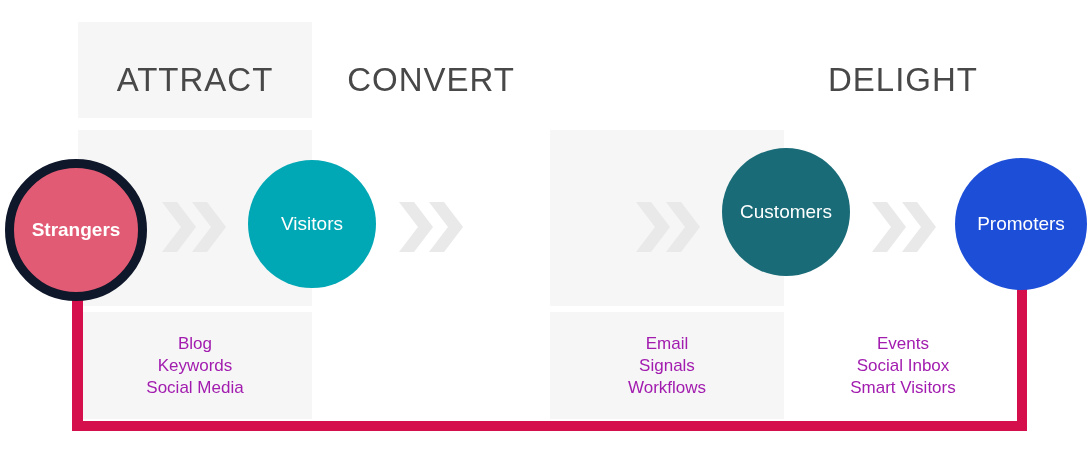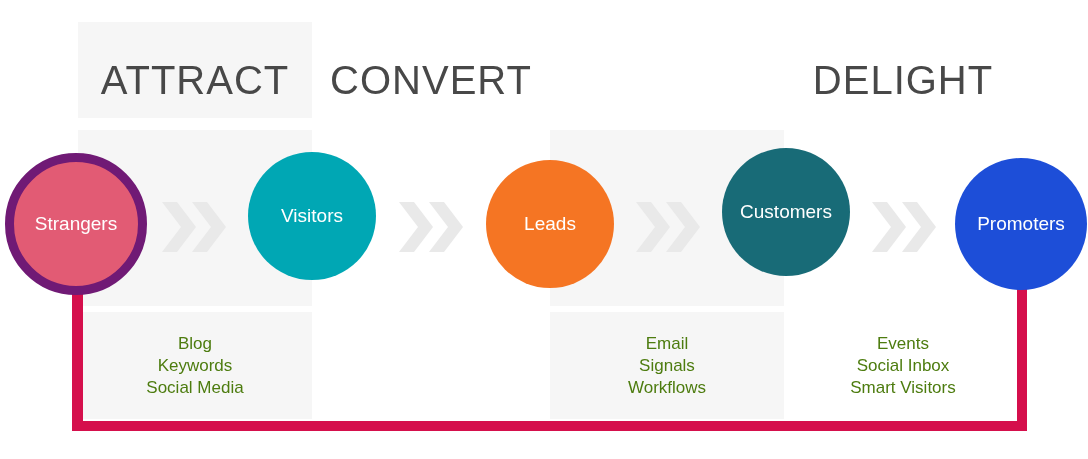--- a/index.html
+++ b/index.html
@@ -7,34 +7,34 @@
   .diagram{position:relative;width:1088px;height:459px;background:#ffffff;overflow:hidden;}
 
   
   .band{position:absolute;width:234px;}
   .band.gray{background:#f6f6f6;}
   .band.head{top:22px;height:96px;display:flex;align-items:center;justify-content:center;padding-top:20px;box-sizing:border-box;}
   .band.mid{top:130px;height:176px;}
   .band.list{top:312px;height:107px;display:flex;align-items:center;justify-content:center;text-align:center;}
   .col1{left:78px;}  .col2{left:314px;} .col3{left:550px;} .col4{left:786px;}
 
-  .stage-heading{font-size:40px;font-weight:300;letter-spacing:1px;color:#484848;}
-  .tools{font-size:17px;line-height:22px;color:#4d7c0f;}
+  .stage-heading{font-size:33px;font-weight:300;letter-spacing:1px;color:#484848;}
+  .tools{font-size:17px;line-height:22px;color:#a21caf;}
   .tools span{display:block;}
 
   
   .path{position:absolute;background:#d50f4c;}
   .stem-left{left:72px;top:230px;width:11px;height:201px;}
   .stem-right{left:1017px;top:230px;width:10px;height:201px;}
   .bar{left:72px;top:421px;width:955px;height:10px;}
 
   
   .circle{position:absolute;border-radius:50%;display:flex;align-items:center;justify-content:center;color:#ffffff;font-size:19px;}
-  .c-strangers{left:5px;top:153px;width:124px;height:124px;background:#e25b74;border:9px solid #701a75;}
-  .c-visitors{left:248px;top:152px;width:128px;height:128px;background:#00a7b4;}
+  .c-strangers{left:5px;top:159px;width:124px;height:124px;background:#e25b74;border:9px solid #0f172a;font-weight:bold;}
+  .c-visitors{left:248px;top:160px;width:128px;height:128px;background:#00a7b4;}
   .c-leads{left:486px;top:160px;width:128px;height:128px;background:#f57523;}
   .c-customers{left:722px;top:148px;width:128px;height:128px;background:#186b77;}
   .c-promoters{left:955px;top:158px;width:132px;height:132px;background:#1d4ed8;}
 
   
   .chev{position:absolute;top:202px;width:64px;height:50px;}
   .chev svg{display:block;}
   .g1{left:162px;} .g2{left:399px;} .g3{left:636px;} .g4{left:872px;}
 </style>
 </head>
@@ -106,23 +106,20 @@
       <polygon points="30,0 45,0 64,25 45,50 30,50 49,25"></polygon>
     </svg>
   </div>
 
   <div class="circle c-strangers">
     <span>Strangers</span>
   </div>
   <div class="circle c-visitors">
     <span>Visitors</span>
   </div>
-  <div class="circle c-leads">
-    <span>Leads</span>
-  </div>
   <div class="circle c-customers">
     <span>Customers</span>
   </div>
   <div class="circle c-promoters">
     <span>Promoters</span>
   </div>
 
 </div>
 
 </body></html>

